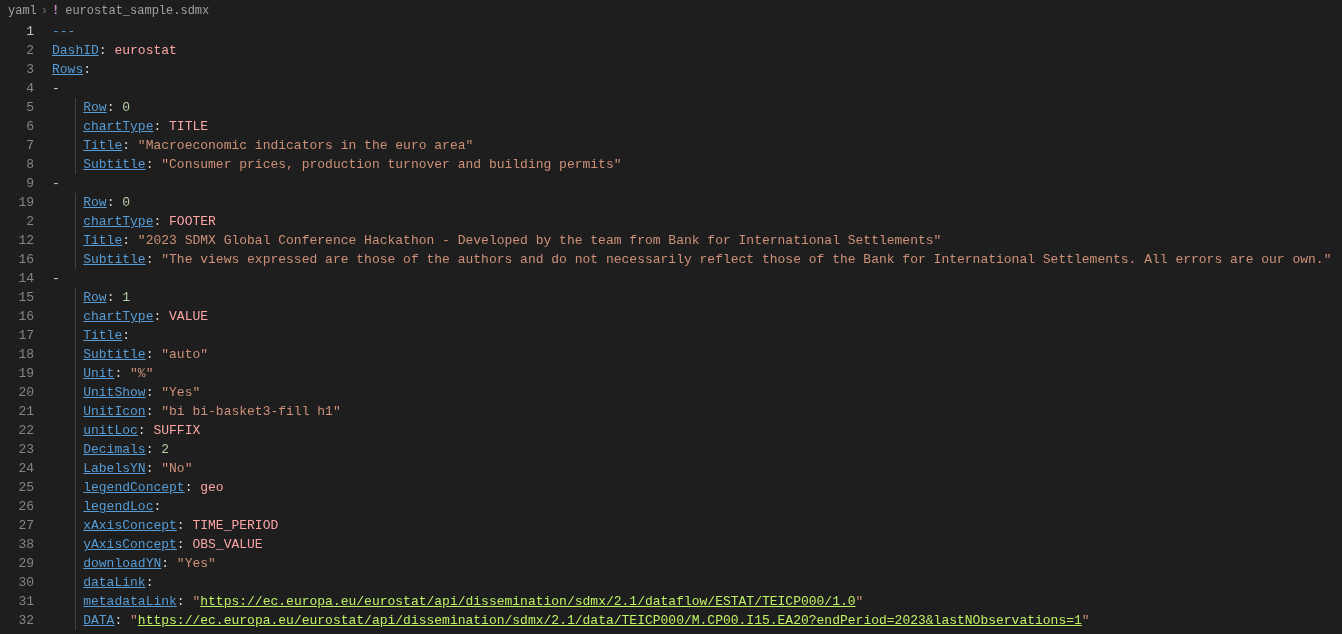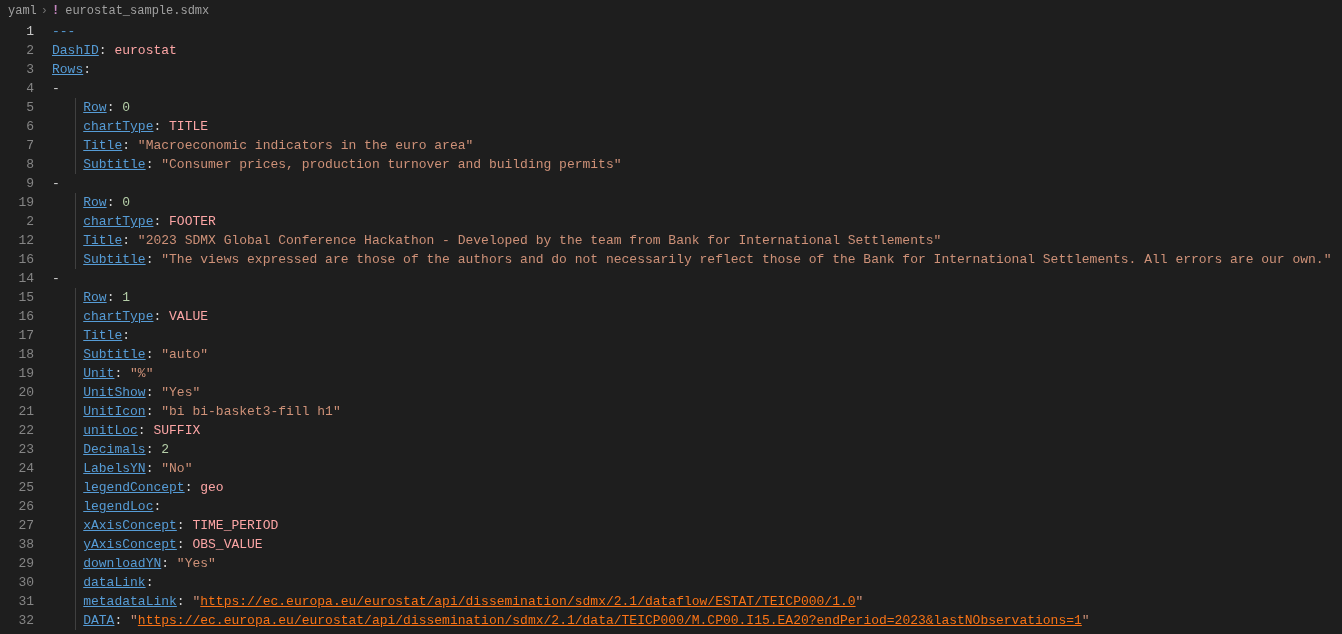--- a/index.html
+++ b/index.html
@@ -60,21 +60,21 @@
     width: 1px;
     background: #404040;
   }
   
   .y-key    { color: #569cd6; text-decoration: underline; }
   .y-str    { color: #ce9178; }
   .y-plain  { color: #fca5a5; }
   .y-num    { color: #b5cea8; }
   .y-dash   { color: #d4d4d4; }
   .y-punc   { color: #d4d4d4; }
-  .y-url    { color: #f97316; text-decoration: underline; }
+  .y-url    { color: #bef264; text-decoration: underline; }
   .doc-start{ color: #569cd6; }
 </style>
 </head>
 <body>
 
 <div class="breadcrumb">
   <span>yaml</span>
   <span class="chevron">›</span>
   <span class="file-icon">!</span>
   <span>eurostat_sample.sdmx</span>

